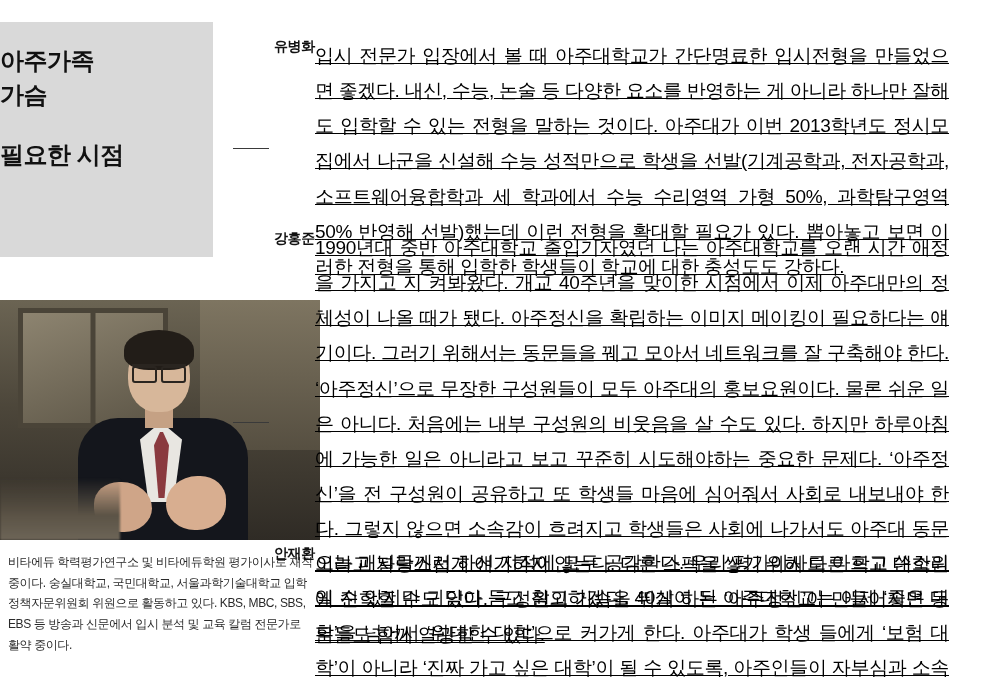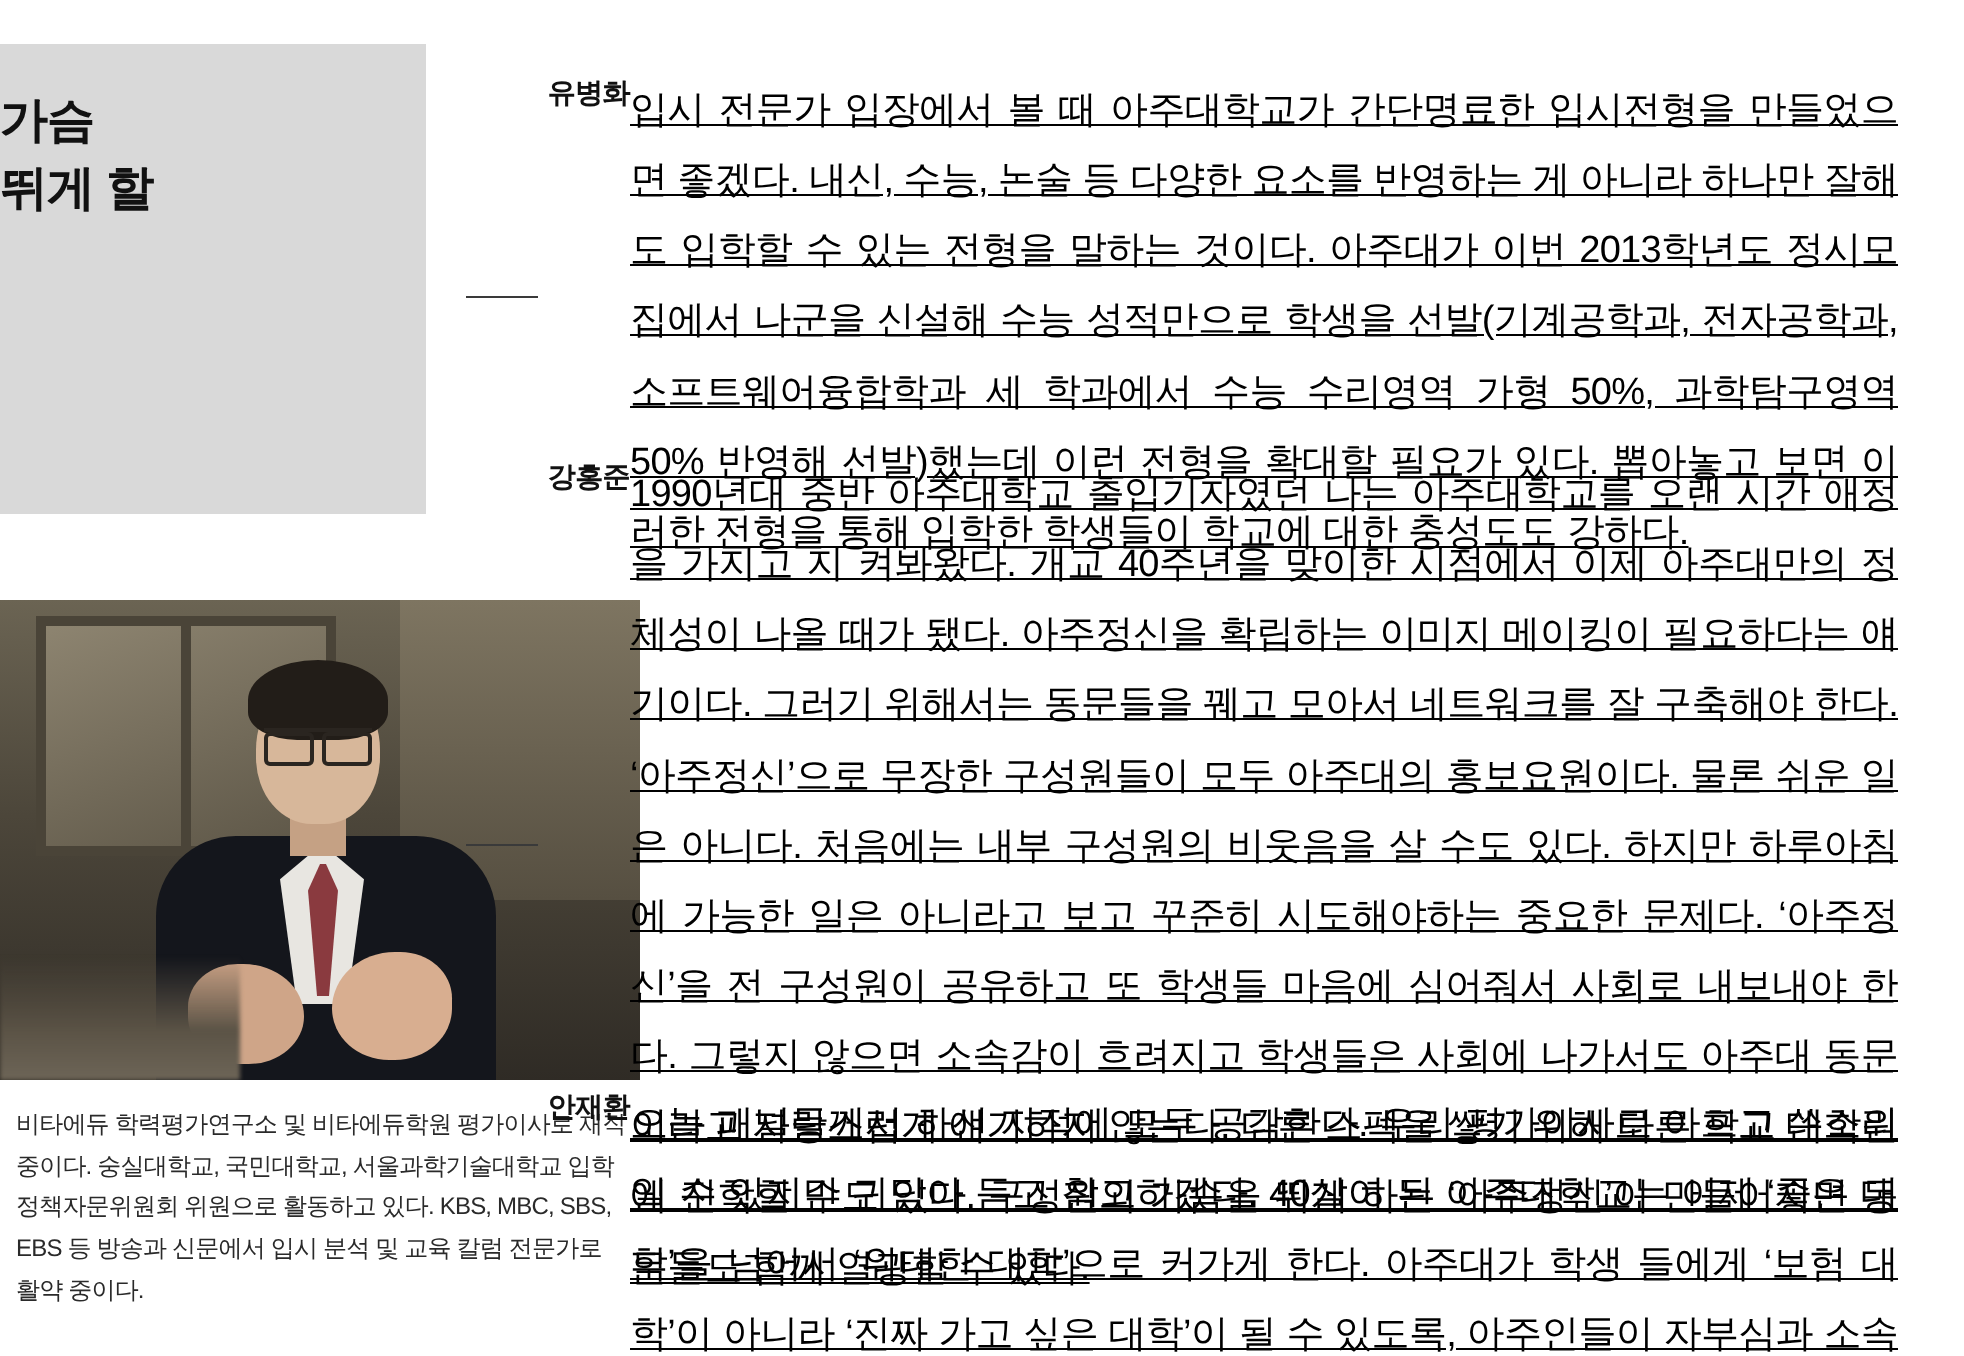--- a/index.html
+++ b/index.html
@@ -254,23 +254,24 @@
   #entry-1 { top: 230px; }
   #entry-1 .rule { top: 192px; }
   #entry-2 { top: 545px; }
 </style>
 </head>
 <body>
 
 <div id="left-column">
 
   <div id="headline-box">
+    <div class="hl-line">아주가족</div>
     <div class="hl-line">가슴</div>
-    <div class="hl-line">뛰게 할</div>
     <div class="hl-gap"></div>
+    <div class="hl-line">필요한 시점</div>
   </div>
 
   <div id="photo">
     <div class="bg"></div>
     <div class="wallpanel"></div>
     <div class="window"></div>
     <div class="torso"></div>
     <div class="shirt"></div>
     <div class="tie"></div>
     <div class="neck"></div>

